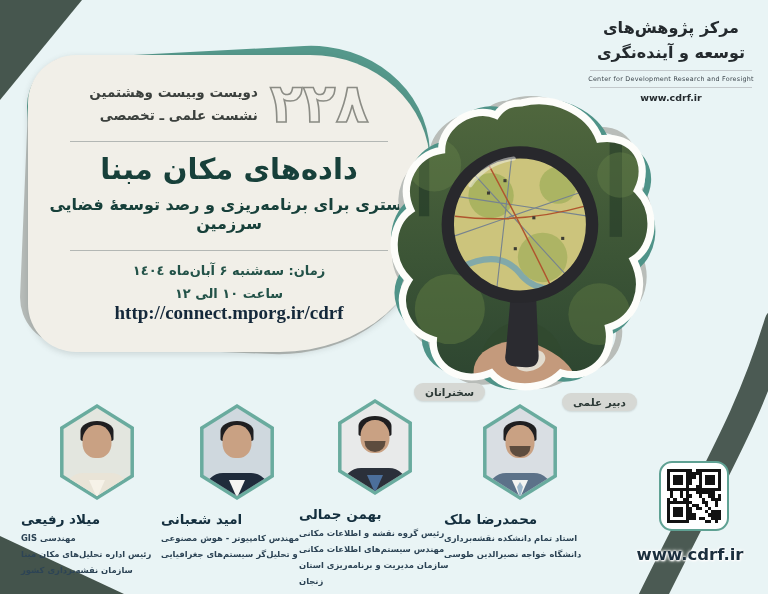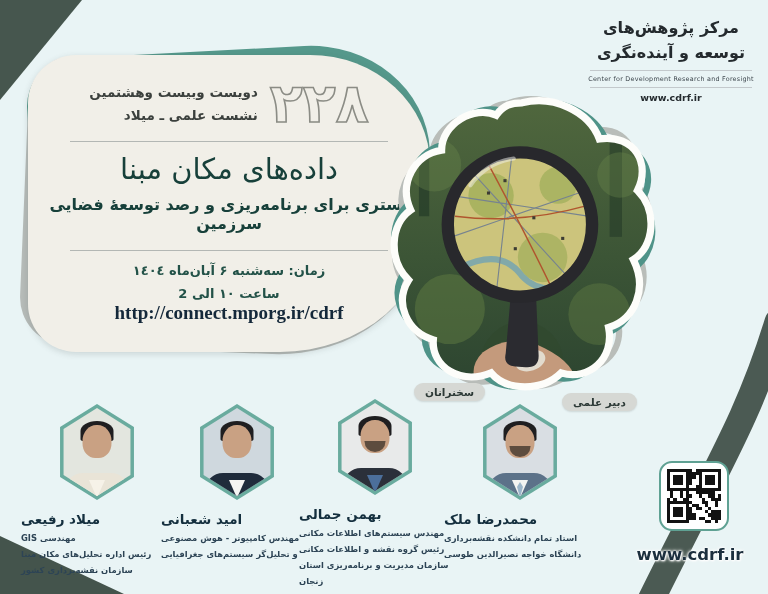--- a/index.html
+++ b/index.html
@@ -32,21 +32,21 @@
   .card { position:absolute; left:28px; top:55px; width:402px; height:297px; z-index:3;
     background:#f1efe8; border-radius:48px 120px 150px 48px / 48px 110px 130px 48px;
     padding-top:20px; text-align:center; box-shadow:0 2px 6px rgba(60,70,70,.18); }
 
   .session-row { display:flex; flex-direction:row; justify-content:center; align-items:center; gap:12px; direction:rtl; height:58px; }
   .session-number { font-size:54px; font-weight:bold; color:transparent;
     -webkit-text-stroke:1.6px #8b8c85; letter-spacing:2px; line-height:1; }
   .session-ordinal { text-align:right; direction:rtl; }
   .session-ordinal div { font-size:13.5px; font-weight:bold; color:#3b403d; line-height:1.7; }
   .hr { height:1px; background:#98a09e; opacity:.7; margin:8px 42px 0 42px; }
-  .card-title { margin-top:10px; font-size:29px; font-weight:400; color:#17403a; direction:rtl; }
+  .card-title { margin-top:10px; font-size:29px; font-weight:700; color:#17403a; direction:rtl; }
   .card-subtitle { margin-top:9px; font-size:16px; font-weight:bold; color:#17403a; direction:rtl; }
   .hr2 { margin-top:17px; }
   .date-line { margin-top:12px; font-size:13px; font-weight:bold; color:#235248; direction:rtl; }
   .time-line { margin-top:8px; font-size:13px; font-weight:bold; color:#235248; direction:rtl; }
   .venue-label { margin-top:13px; font-size:9.5px; font-weight:bold; color:#235248; direction:rtl; }
   .venue-url { display:inline-block; margin-top:1px; font-family:"Liberation Serif", serif;
     font-size:19px; font-weight:bold; color:#14283a; direction:ltr; }
 
   
   .blob-wrap { position:absolute; left:388px; top:92px; width:268px; height:300px; z-index:4; }
@@ -119,29 +119,29 @@
     <div class="site">www.cdrf.ir</div>
   </div>
 
   <div class="card-accent teal"></div>
   <div class="card-accent gray"></div>
   <div class="card">
     <div class="session-row">
       <div class="session-number">۲۲۸</div>
       <div class="session-ordinal">
         <div>دویست وبیست وهشتمین</div>
-        <div>نشست علمی ـ میلاد</div>
+        <div>نشست علمی ـ تخصصی</div>
       </div>
     </div>
     <div class="hr"></div>
     <div class="card-title">داده‌های مکان مبنا</div>
     <div class="card-subtitle">بستری برای برنامه‌ریزی و رصد توسعهٔ فضایی سرزمین</div>
     <div class="hr hr2"></div>
     <div class="date-line">زمان: سه‌شنبه ۶ آبان‌ماه ١٤٠٤</div>
-    <div class="time-line">ساعت ١٠ الی 2</div>
+    <div class="time-line">ساعت ١٠ الی ١٢</div>
     <div class="venue-url">http://connect.mporg.ir/cdrf</div>
   </div>
 
   <div class="blob-wrap">
     <svg viewBox="0 0 260 290" width="268" height="300">
       <defs>
         <clipPath id="blobClip">
           <path d="M 130 10 C 160 2 195 18 205 45 C 240 40 255 70 242 95 C 262 115 258 150 238 162 C 252 190 240 220 214 228 C 220 258 195 280 168 272 C 150 290 115 290 100 272 C 70 284 42 266 44 240 C 18 232 6 204 20 182 C 0 162 2 128 22 114 C 10 88 26 60 52 56 C 52 30 84 12 105 22 C 112 12 120 10 130 10 Z"></path>
         </clipPath>
         <clipPath id="lensClip">
@@ -242,22 +242,22 @@
       <div class="hex-inner hexc">
         <span class="av-hair"></span>
         <span class="av-head"></span>
         <span class="av-beard"></span>
         <span class="av-body"></span>
         <span class="av-shirt"></span>
       </div>
     </div>
     <div class="person-name">بهمن جمالی</div>
     <div class="person-lines">
+      <div>رئیس گروه نقشه و اطلاعات مکانی</div>
       <div>مهندس سیستم‌های اطلاعات مکانی</div>
-      <div>رئیس گروه نقشه و اطلاعات مکانی</div>
       <div>سازمان مدیریت و برنامه‌ریزی استان زنجان</div>
     </div>
   </div>
 
   <div class="person p4">
     <div class="hex-outer hexc">
       <div class="hex-inner hexc">
         <span class="av-hair"></span>
         <span class="av-head"></span>
         <span class="av-beard"></span>

